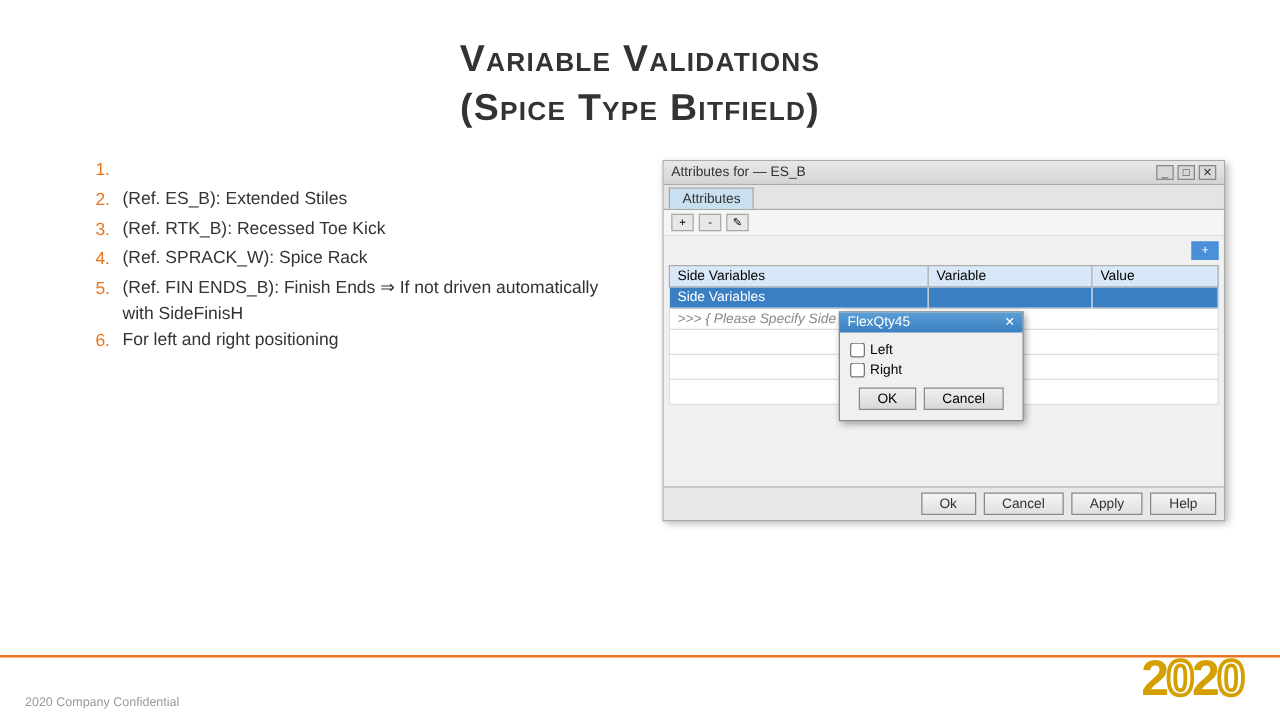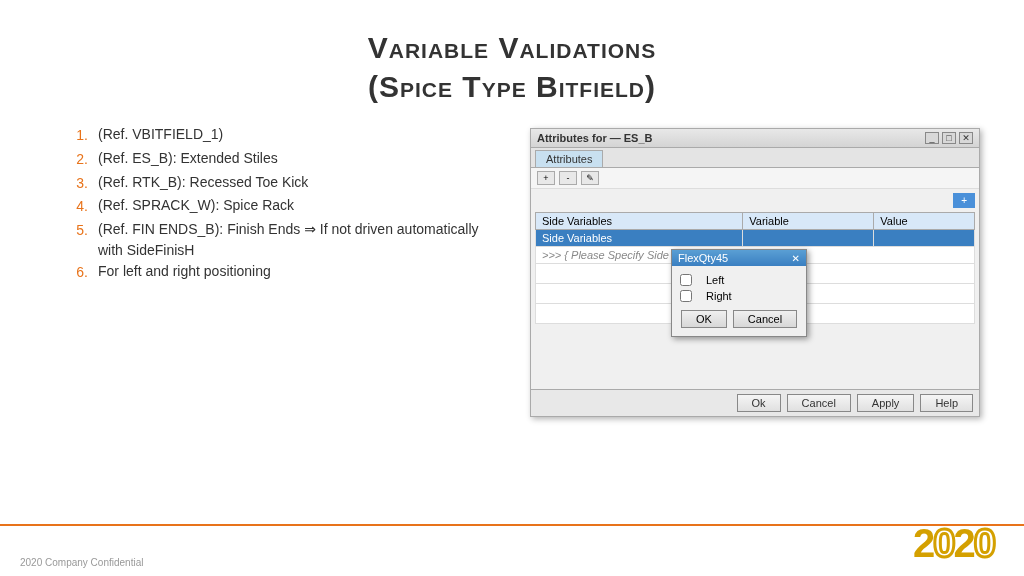--- a/index.html
+++ b/index.html
@@ -101,21 +101,20 @@
       background: linear-gradient(to bottom, #e8e8e8, #d4d4d4);
       border-bottom: 1px solid #aaa;
       padding: 3px 6px;
       display: flex;
       align-items: center;
       justify-content: space-between;
     }
     .app-titlebar-title {
       font-size: 11px;
       color: #333;
-      font-weight: bold;
     }
     .app-titlebar-btns {
       display: flex;
       gap: 3px;
     }
     .tb-btn {
       width: 14px;
       height: 12px;
       border: 1px solid #888;
       background: #d8d8d8;
@@ -203,21 +202,21 @@
       font-size: 10px;
       float: right;
       margin-bottom: 4px;
     }
 
     
     .popup-dialog {
       position: absolute;
       top: 60px;
       left: 140px;
-      width: 136px;
+      width: 148px;
       background: #f0f0f0;
       border: 1px solid #888;
       box-shadow: 2px 2px 6px rgba(0,0,0,0.4);
       font-size: 11px;
     }
     .popup-titlebar {
       background: linear-gradient(to bottom, #5a9fd4, #3a7fc1);
       color: white;
       padding: 2px 6px;
       display: flex;
@@ -229,21 +228,21 @@
       color: white;
       font-size: 10px;
       cursor: pointer;
     }
     .popup-body {
       padding: 8px 8px 6px;
     }
     .popup-checkbox {
       display: flex;
       align-items: flex-end;
-      gap: 14px;
+      gap: 4px;
       margin-bottom: 4px;
       font-size: 11px;
     }
     .popup-checkbox input[type=checkbox] {
       width: 12px;
       height: 12px;
     }
     .popup-buttons {
       display: flex;
       gap: 6px;
@@ -327,21 +326,20 @@
     <span>(Spice Type Bitfield)</span>
   </h1>
 </div>
 
 <div class="content-area">
 
   <div class="left-col">
     <ol class="numbered-list">
       <li>
         <span class="num n1">1.</span>
-        <span class="list-text">(Ref. VBITFIELD_1)</span>
       </li>
       <li>
         <span class="num n2">2.</span>
         <span class="list-text">(Ref. ES_B): Extended Stiles</span>
       </li>
       <li>
         <span class="num n3">3.</span>
         <span class="list-text">(Ref. RTK_B): Recessed Toe Kick</span>
       </li>
       <li>

